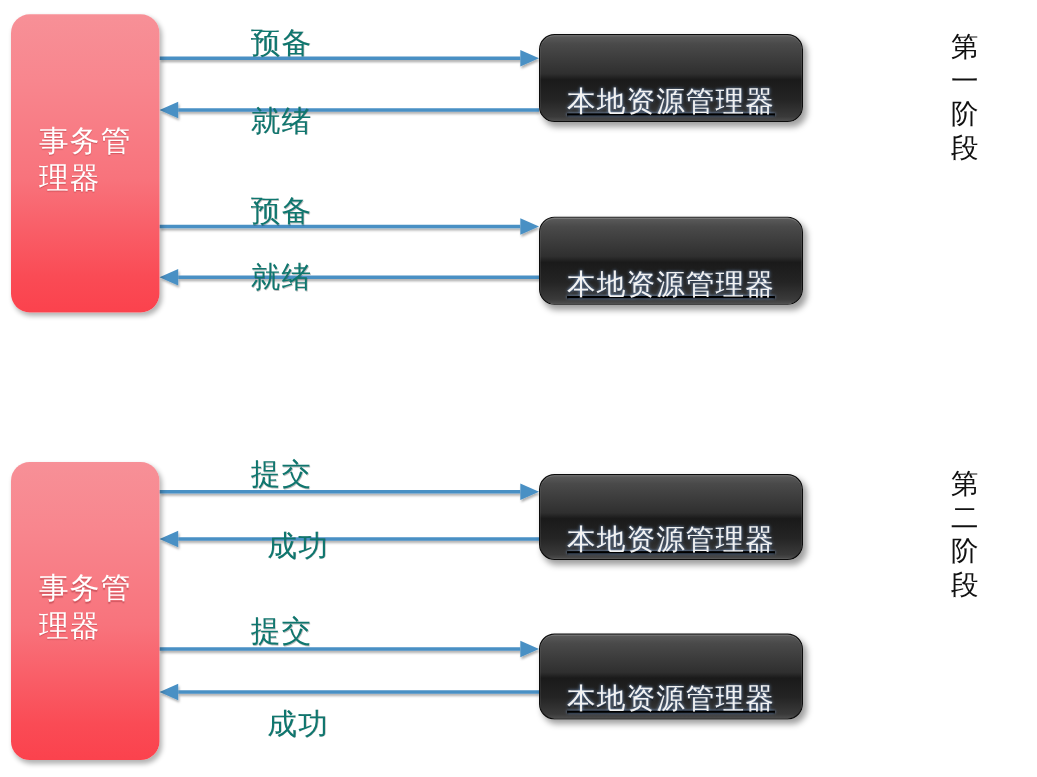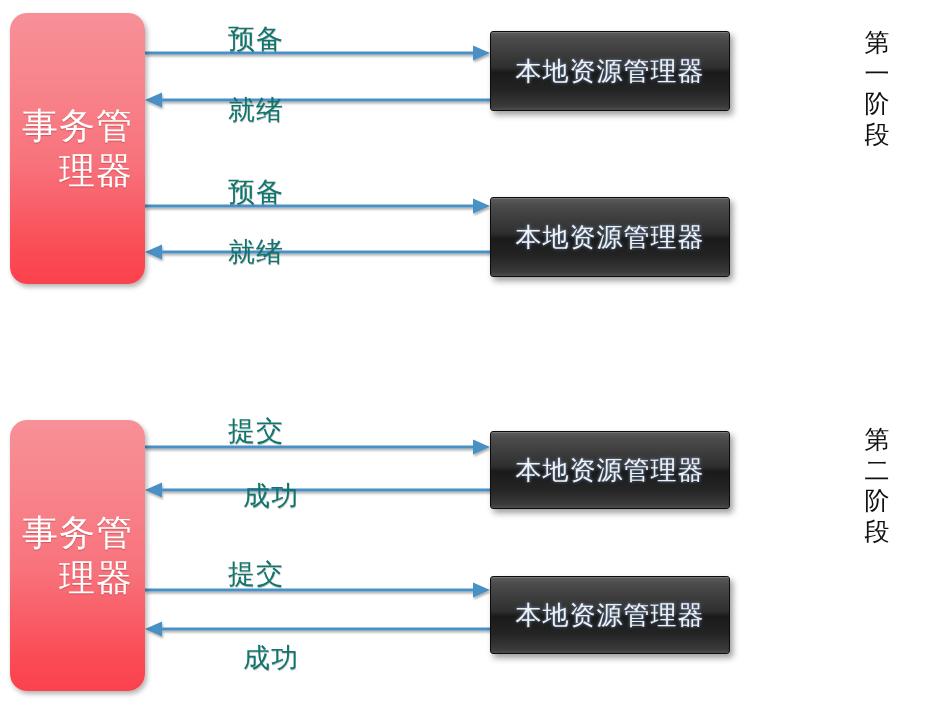--- a/index.html
+++ b/index.html
@@ -28,40 +28,41 @@
     box-sizing: border-box;
     border-radius: 17px;
     background: linear-gradient(to bottom, #f79097 0%, #f8868e 22%, #f8737c 55%, #fa4b55 88%, #fb424d 100%);
     box-shadow: 2px 3px 5px rgba(0,0,0,0.30);
     display: flex;
     align-items: center;
     justify-content: center;
   }
   .coordinator .label {
     color: #ffffff;
-    font-size: 36px;
+    font-size: 27px;
     line-height: 1.25;
-    text-align: right;
+    text-align: left;
     letter-spacing: 1px;
-    font-family: Liberation Serif, serif;
+    font-family: Liberation Mono, monospace;
     text-shadow: 0 1px 1px rgba(130,20,30,0.35);
     white-space: pre-line;
   }
 
   
   .participant {
     position: absolute;
     box-sizing: border-box;
-    border-radius: 3px;
+    border-radius: 14px;
     background: linear-gradient(to bottom, #5c5c5c 0%, #4a4a4a 10%, #2f2f2f 45%, #1a1a1a 52%, #242424 75%, #3a3a3a 95%, #4d4d4d 100%);
     border: 1px solid #0c0c0c;
     box-shadow: 3px 4px 6px rgba(0,0,0,0.38), inset 0 1px 0 rgba(255,255,255,0.18);
     display: flex;
-    align-items: center;
+    align-items: flex-end;
     justify-content: center;
+    text-decoration: underline;
   }
   .participant .label {
     color: #f2f2f2;
     font-size: 26px;
     letter-spacing: 1px;
     font-family: "DejaVu Serif", "Liberation Serif", serif;
     text-shadow: 0 0 3px rgba(140,180,235,0.95), 0 1px 1px rgba(0,0,0,0.8);
     white-space: nowrap;
   }
 

